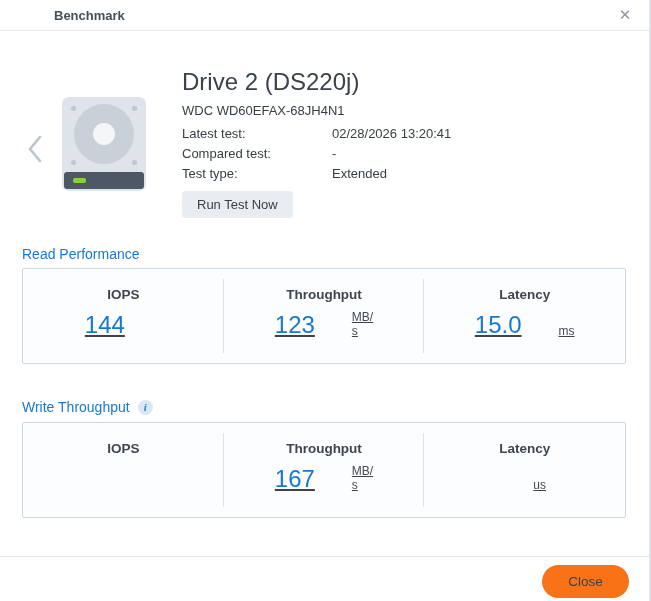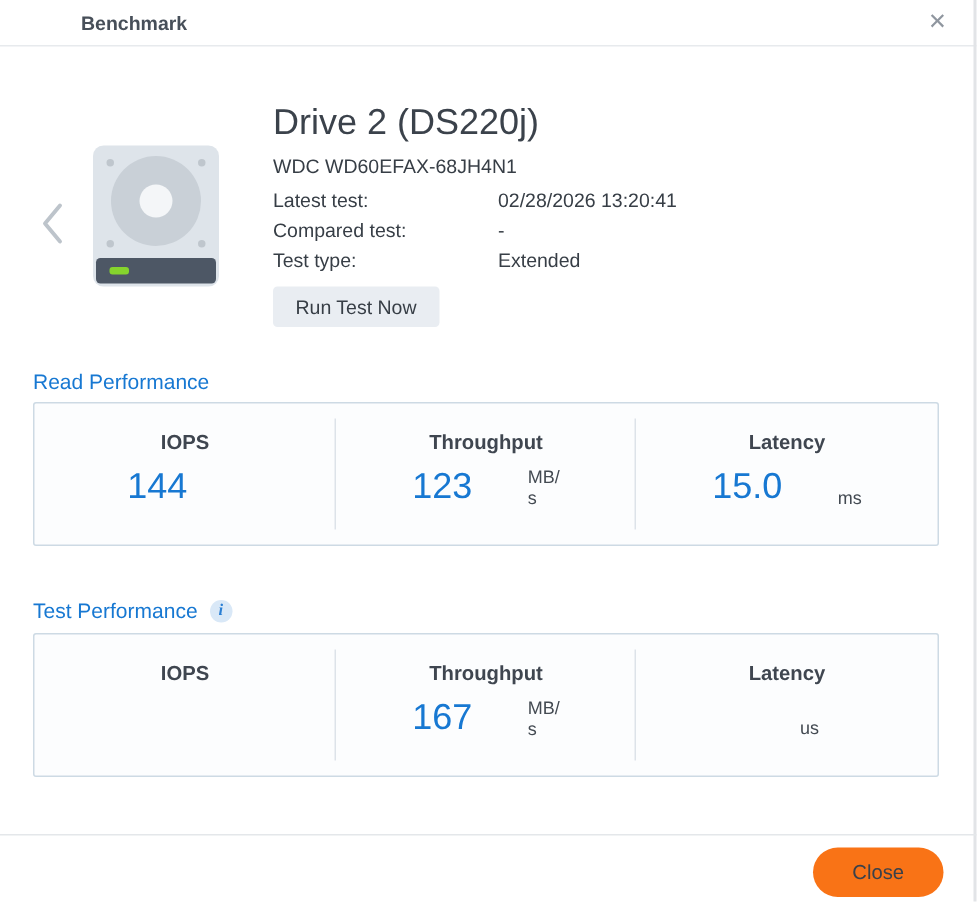--- a/index.html
+++ b/index.html
@@ -103,22 +103,23 @@
   .perf-panel.write { top: 422px; }
   .metric { flex: 1; position: relative; text-align: center; }
   .metric:not(:last-child)::after {
     content: ""; position: absolute; right: 0; top: 10px; bottom: 10px;
     width: 1px; background: #dde3e9;
   }
   .metric-label {
     margin-top: 18px; font-size: 13.5px; font-weight: bold; color: #3f4650;
   }
   .metric-value-row {
-    margin-top: 8px; display: flex; align-items: center; justify-content: center;
+    margin-top: 8px; display: flex; justify-content: center;
     gap: 7px;
+    text-decoration: underline;
   }
   .metric-value { font-size: 24px; color: #1778d2; line-height: 30px; }
   .metric-unit { display: inline-block; }
   .metric-unit span {
     display: block; height: 14px; line-height: 14px;
     font-size: 12px; color: #434a52; text-align: left; margin-left: 30px;
   }
   
   .footer-sep {
     position: absolute; left: 0; right: 0; top: 556px; height: 1px;
@@ -205,21 +206,21 @@
       <span class="metric-value">15.0</span>
       <span class="metric-unit">
         <span></span>
         <span>ms</span>
       </span>
     </div>
   </div>
 </div>
 
 <div class="section-title write">
-  <span>Test Performance</span>
+  <span>Write Throughput</span>
   <span class="info-icon">i</span>
 </div>
 
 <div class="perf-panel write">
   <div class="metric">
     <div class="metric-label">IOPS</div>
   </div>
   <div class="metric">
     <div class="metric-label">Throughput</div>
     <div class="metric-value-row">

